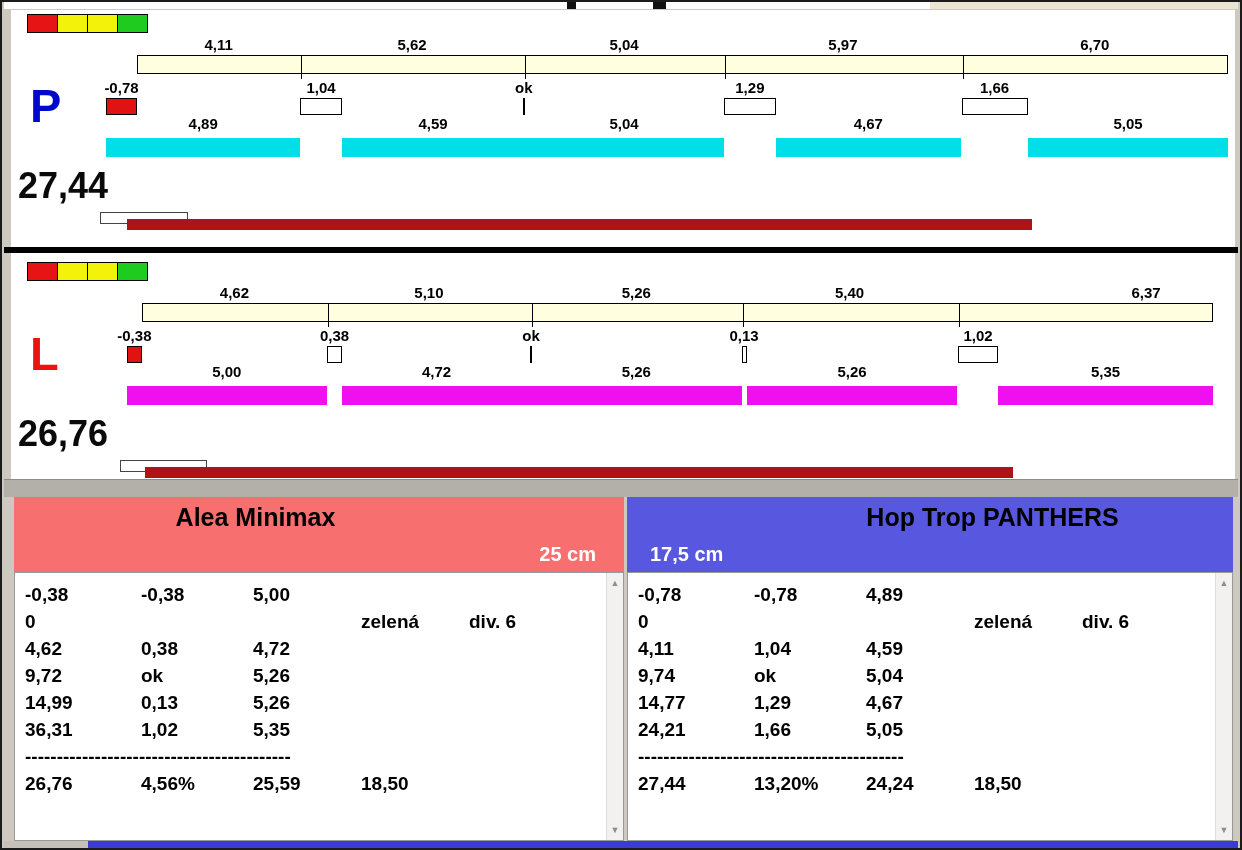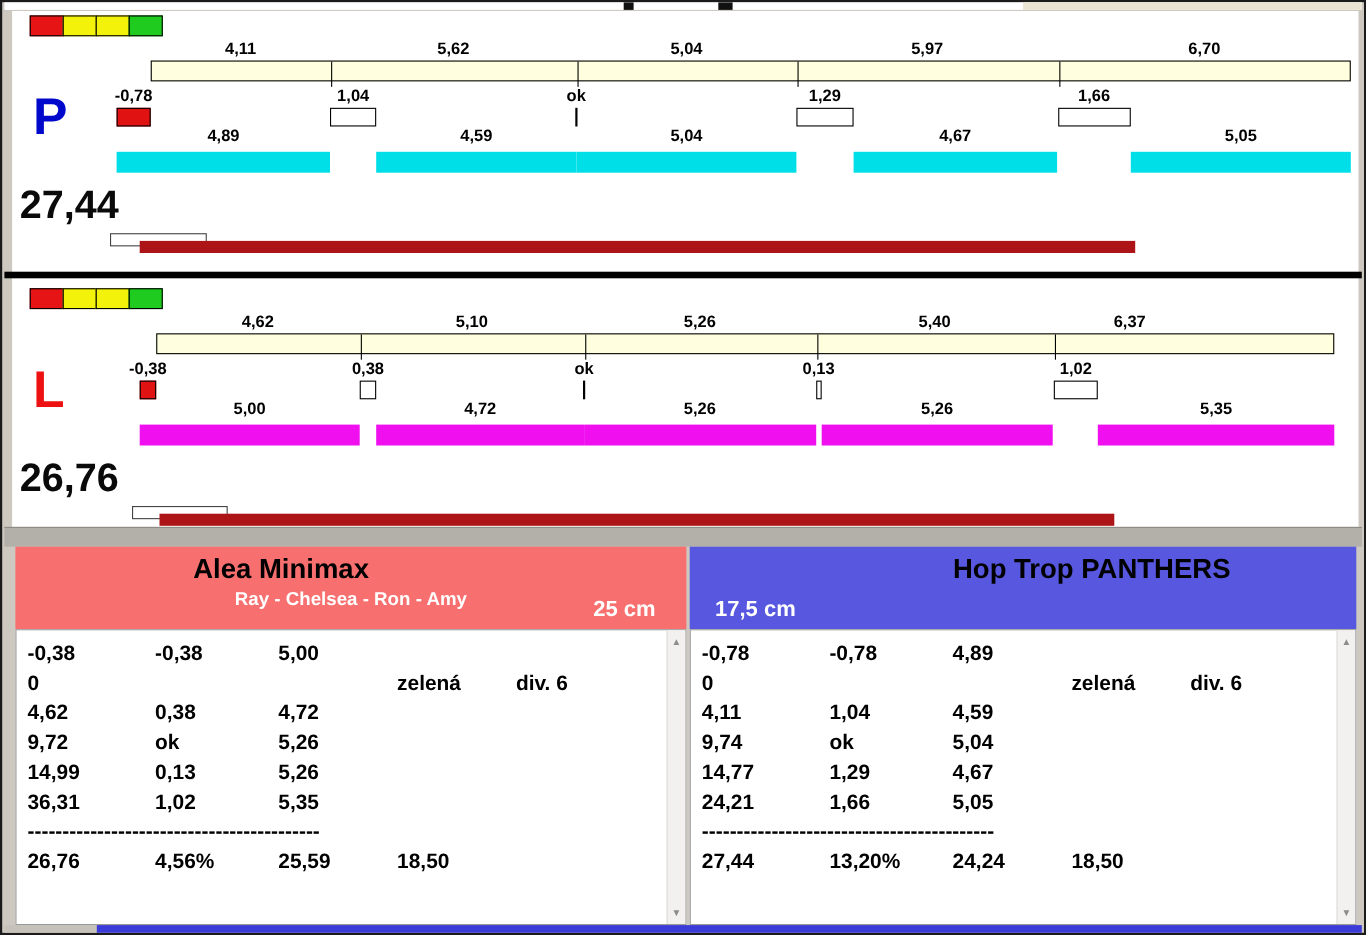--- a/index.html
+++ b/index.html
@@ -164,21 +164,21 @@
         <div class="light" style="background: rgb(242, 242, 10);"></div>
         <div class="light" style="background: rgb(242, 242, 10);"></div>
         <div class="light" style="background: rgb(30, 203, 30);"></div>
       </div>
     <div class="lane-letter" style="color: rgb(238, 17, 17);">L</div>
     <div class="split-labels">
         <div class="flabel" style="left: 183.452px;">4,62</div>
         <div class="flabel" style="left: 377.961px;">5,10</div>
         <div class="flabel" style="left: 585.277px;">5,26</div>
         <div class="flabel" style="left: 798.596px;">5,40</div>
-        <div class="flabel" style="left: 976px;">6,37</div>
+        <div class="flabel" style="left: 1095px;">6,37</div>
       </div>
     <div class="time-bar" style="left: 131px; width: 1071px;">
         <div class="seg-divider" style="left: 184.904px;"></div>
         <div class="seg-divider" style="left: 389.018px;"></div>
         <div class="seg-divider" style="left: 599.536px;"></div>
         <div class="seg-divider" style="left: 815.657px;"></div>
       </div>
     <div class="cross-labels">
         <div class="flabel" style="left: 83.3957px;">-0,38</div>
         <div class="flabel" style="left: 283.508px;">0,38</div>
@@ -209,21 +209,20 @@
       </div>
     <div class="lane-total">26,76</div>
     <div class="track" style="left: 109px; width: 87px;"></div>
     <div class="fill" style="left: 134px; width: 868px;"></div>
   </div>
 
   <div class="gray-band"></div>
 
   <div class="team-header left" style="background: rgb(248, 111, 111);">
     <div class="team-title">Alea Minimax</div>
-    <div class="team-members">Ray - Chelsea - Ron - Amy</div>
     <div class="team-height">25 cm</div>
   </div>
   <div class="team-header right" style="background: rgb(87, 87, 224);">
     <div class="team-title">Hop Trop PANTHERS</div>
     <div class="team-height">17,5 cm</div>
   </div>
 
 
   <div class="team-panel left">
     <div class="team-rows">

